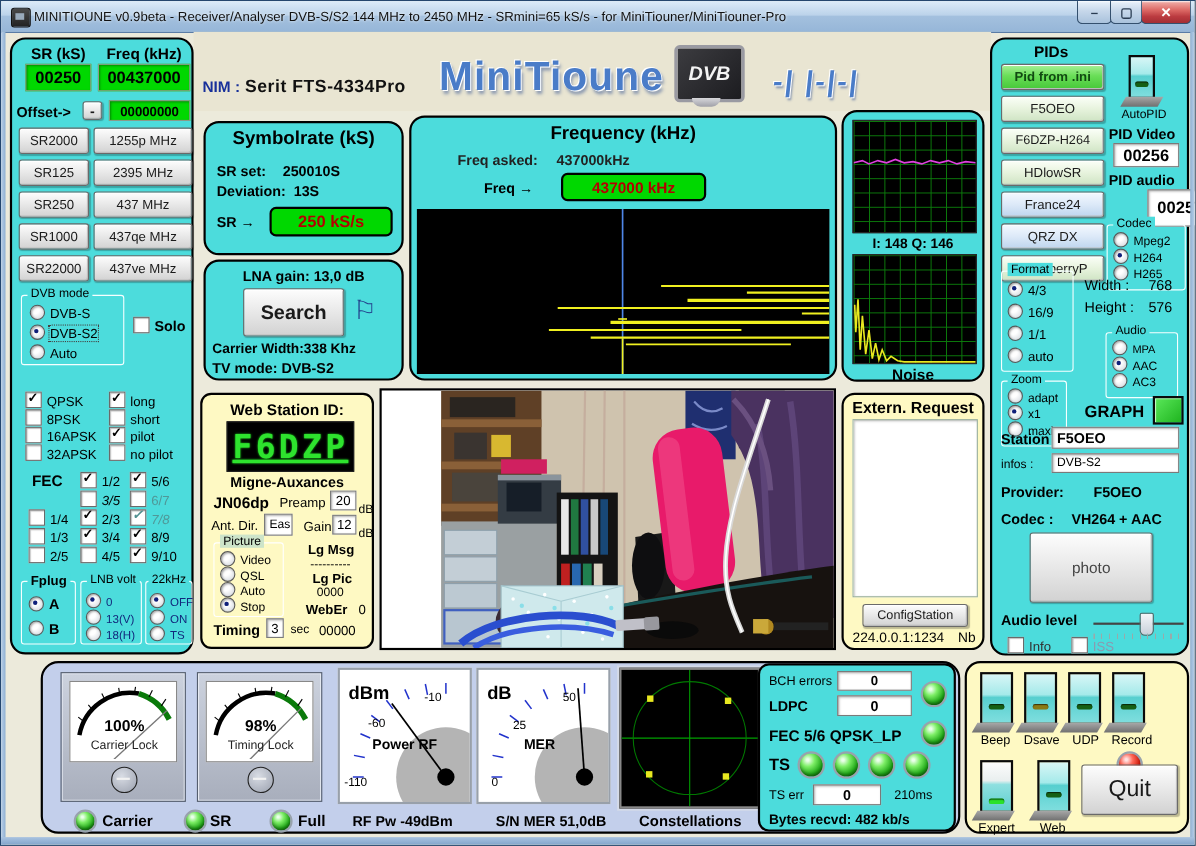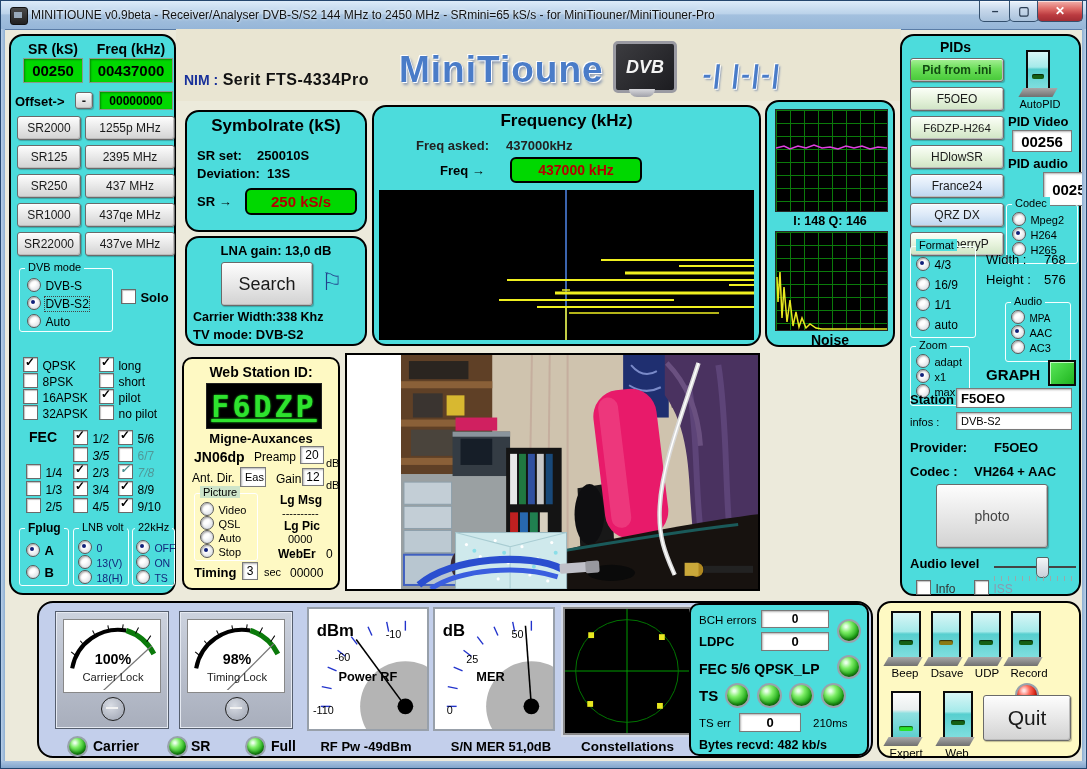--- a/index.html
+++ b/index.html
@@ -172,21 +172,21 @@
     <div class="abs b" style="left:10px;top:36px;font-size:13px;">SR set:</div>
     <div class="abs b" style="left:70px;top:36px;font-size:13px;">250010S</div>
     <div class="abs b" style="left:10px;top:54px;font-size:13px;">Deviation:</div>
     <div class="abs b" style="left:80px;top:54px;font-size:13px;">13S</div>
     <div class="abs b" style="left:10px;top:82px;font-size:13px;">SR →</div>
     <div class="greenbox reddisp" style="left:58px;top:76px;width:112px;height:27px;font-size:15px;">250 kS/s</div>
   </div>
 
   <div class="panel" style="left:184px;top:235px;width:182px;height:110px;">
     <div class="abs b ctr" style="left:0;top:5px;width:100%;font-size:13px;">LNA gain: 13,0 dB</div>
-    <div class="btn3d" style="left:34px;top:24px;width:92px;height:44px;font-size:18px;">Search</div>
+    <div class="btn3d" style="left:34px;top:24px;width:92px;height:44px;font-size:18px;font-weight:bold;">Search</div>
     <div class="abs" style="left:134px;top:30px;font-size:24px;color:#23408c;">⚐</div>
     <div class="abs b" style="left:6px;top:72px;font-size:12.5px;">Carrier Width:338 Khz</div>
     <div class="abs b" style="left:6px;top:89px;font-size:13px;">TV mode: DVB-S2</div>
   </div>
 
   <div class="panel" style="left:371px;top:104px;width:389px;height:241px;">
     <div class="abs b ctr" style="left:0;top:4px;width:100%;font-size:17px;">Frequency (kHz)</div>
     <div class="abs b" style="left:42px;top:31px;font-size:13px;color:#222;">Freq asked:</div>
     <div class="abs b" style="left:132px;top:31px;font-size:13px;color:#222;">437000kHz</div>
     <div class="abs b" style="left:66px;top:56px;font-size:13px;">Freq →</div>
@@ -338,20 +338,27 @@
       <path d="M18,228 C50,200 130,196 162,212" stroke="#2a4ecf" stroke-width="7" fill="none"></path>
       <path d="M30,232 C60,212 120,208 158,220" stroke="#3a5edf" stroke-width="5" fill="none"></path>
       <rect x="160" y="206" width="28" height="10" rx="2" fill="#c0c0c8" transform="rotate(-4 174 211)"></rect>
       <rect x="186" y="204" width="14" height="12" rx="2" fill="#98989e" transform="rotate(-4 193 210)"></rect>
       <circle cx="298" cy="213" r="7" fill="#b08820"></circle>
       <rect x="305" y="209" width="50" height="7" fill="#222"></rect>
       <rect x="286" y="206" width="14" height="13" fill="#caa83a"></rect>
     </svg>
   </div>
 
+  <div class="panel green" style="left:764px;top:356px;width:130px;height:234px;border-radius:12px;">
+    <div class="abs b ctr" style="left:0;top:4px;width:100%;font-size:14.5px;">Extern. Request</div>
+    <div class="abs" style="left:8px;top:22px;width:112px;height:160px;background:#fff;border:1px solid #9ab09a;box-shadow:inset 1px 1px 2px rgba(0,0,0,.25);"></div>
+    <div class="btn3d" style="left:17px;top:190px;width:96px;height:21px;font-size:11.5px;">ConfigStation</div>
+    <div class="abs" style="left:8px;top:214px;font-size:12.5px;">224.0.0.1:1234</div>
+    <div class="abs" style="left:104px;top:214px;font-size:12.5px;">Nb</div>
+  </div>
 
   <div class="panel" style="left:899px;top:33px;width:181px;height:562px;">
     <div class="abs b" style="left:38px;top:3px;font-size:14px;">PIDs</div>
     <div class="btn3d gr" style="left:8px;top:22px;width:94px;height:24px;font-size:12px;">Pid from .ini</div>
     <div class="btn3d pg" style="left:8px;top:51px;width:94px;height:24px;font-size:12px;">F5OEO</div>
     <div class="btn3d pg" style="left:8px;top:80px;width:94px;height:24px;font-size:11.5px;">F6DZP-H264</div>
     <div class="btn3d pg" style="left:8px;top:109px;width:94px;height:24px;font-size:12px;">HDlowSR</div>
     <div class="btn3d pb" style="left:8px;top:138px;width:94px;height:24px;font-size:12px;">France24</div>
     <div class="btn3d pb" style="left:8px;top:167px;width:94px;height:24px;font-size:12px;">QRZ DX</div>
     <div class="btn3d pg" style="left:8px;top:196px;width:94px;height:24px;font-size:12px;">RaspberryP</div>

